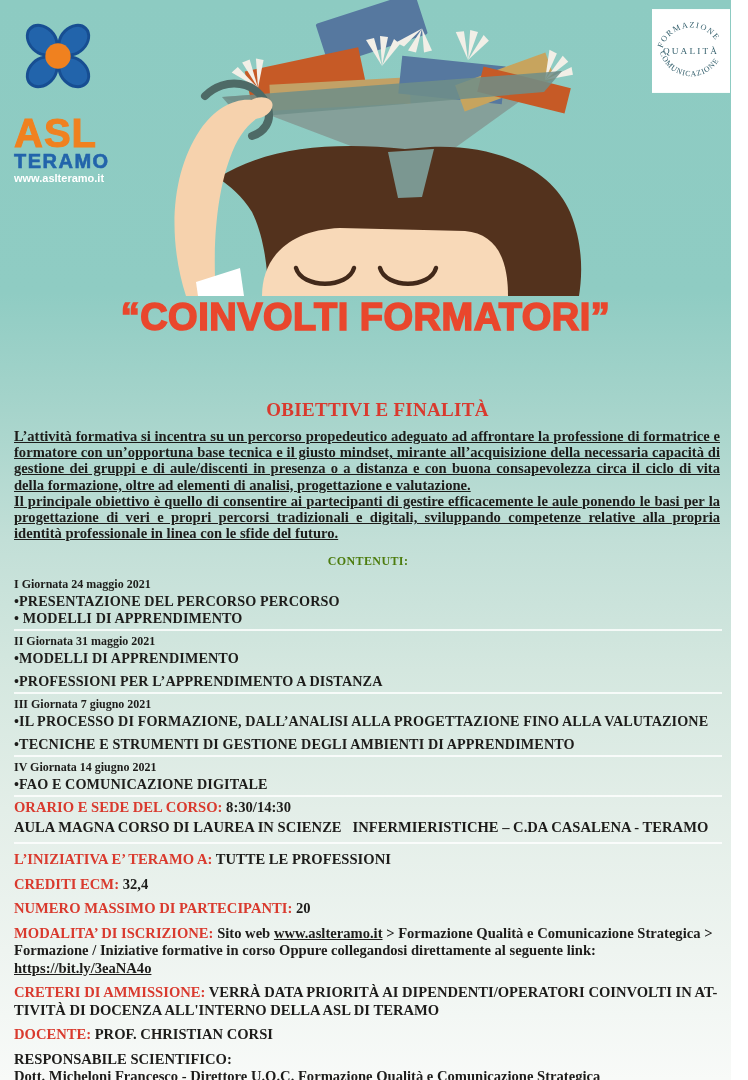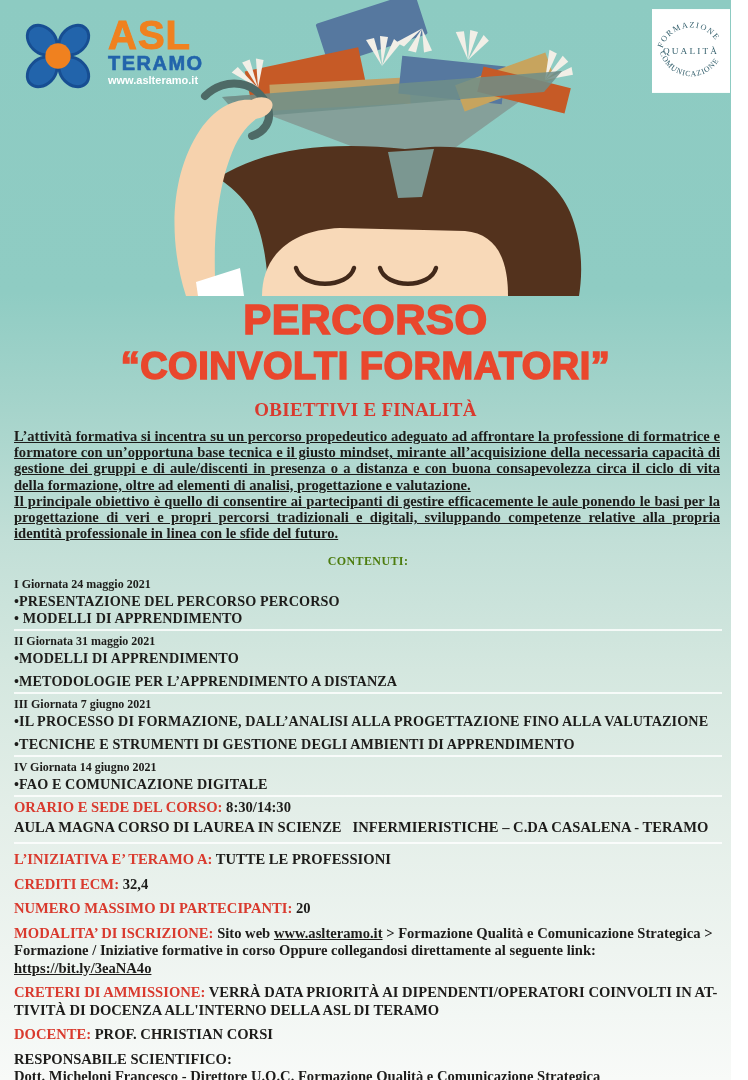--- a/index.html
+++ b/index.html
@@ -2,33 +2,33 @@
 <html><head>
 <meta charset="utf-8">
 <style>
   html,body{margin:0;padding:0;background:#ffffff;}
   .poster{position:relative;width:748px;height:1080px;background:#ffffff;overflow:hidden;
           font-family:"Liberation Serif",serif;}
   .bg{position:absolute;left:0;top:0;width:731px;height:1080px;
       background:linear-gradient(180deg,#8dcbc2 0%,#8fccc3 27%,#a6d4cb 38%,#c2dfd7 50%,
                  #d4e7df 62%,#e3eee8 75%,#eef4f0 88%,#f8faf8 100%);}
   .illu{position:absolute;left:0;top:0;width:731px;height:296px;}
-  .asl-logo{position:absolute;left:14px;top:10px;display:flex;gap:6px;align-items:flex-start;}
+  .asl-logo{position:absolute;left:14px;top:10px;display:flex;gap:6px;align-items:flex-start;flex-direction:column;}
   .asl-text{padding-top:8px;}
   .asl-name{font-family:"Liberation Sans",sans-serif;font-weight:900;font-size:40px;line-height:34px;
             color:#f0811f;letter-spacing:1px;-webkit-text-stroke:1px #f0811f;}
   .asl-city{font-family:"Liberation Sans",sans-serif;font-weight:900;font-size:20px;line-height:22px;
             color:#2264ab;letter-spacing:1.5px;-webkit-text-stroke:.6px #2264ab;}
   .asl-url{font-family:"Liberation Sans",sans-serif;font-weight:700;font-size:11px;line-height:13px;color:#ffffff;}
   .stamp{position:absolute;right:18px;top:8px;}
   .title-block{position:absolute;top:295px;left:0;width:731px;text-align:center;
                font-family:"Liberation Sans",sans-serif;font-weight:900;color:#e9472d;}
   .title-l1{font-size:42px;line-height:49px;letter-spacing:.5px;-webkit-text-stroke:1.6px #e9472d;}
   .title-l2{font-size:38px;line-height:44px;letter-spacing:.5px;-webkit-text-stroke:1.6px #e9472d;}
-  .obj-h{position:absolute;top:399px;left:0;width:731px;text-align:center;
+  .obj-h{position:absolute;top:399px;left:12px;width:731px;text-align:center;
          font-size:19px;font-weight:700;color:#d93a2e;letter-spacing:.3px;}
   .para{position:absolute;top:428px;left:14px;width:706px;font-size:14.6px;line-height:16.2px;
         font-weight:700;color:#1d1c1a;text-align:justify;text-decoration:underline;}
   .flow{position:absolute;top:551px;left:14px;width:708px;color:#1d1c1a;font-weight:700;}
   .c-h{text-align:center;font-size:12px;color:#4d7c0f;letter-spacing:.4px;line-height:20px;margin:0 0 5px 0;}
   .sess-t{font-size:12px;line-height:17px;}
   .item{font-size:14.2px;line-height:17px;letter-spacing:.1px;}
   .gap{margin-top:6px;}
   .rule{border:0;border-top:2px solid rgba(255,255,255,.8);margin:2px 0;}
   .row{font-size:14.6px;line-height:17.5px;margin-top:7px;}
@@ -151,41 +151,40 @@
     <text font-family="Liberation Serif,serif" font-size="8.4" letter-spacing="1.4" fill="#35606d">
       <textPath href="#arcTop" startOffset="2">FORMAZIONE</textPath>
     </text>
     <text x="40" y="46" text-anchor="middle" font-family="Liberation Serif,serif" font-size="9.5" letter-spacing="2.2" fill="#35606d">QUALITÀ</text>
     <text font-family="Liberation Serif,serif" font-size="8" letter-spacing="0.8" fill="#35606d">
       <textPath href="#arcBottom" startOffset="0">COMUNICAZIONE</textPath>
     </text>
   </svg>
 
   <div class="title-block">
-    <div class="title-l1">PERCORSO</div>
     <div class="title-l2">“COINVOLTI FORMATORI”</div>
   </div>
 
   <div class="obj-h">OBIETTIVI E FINALITÀ</div>
   <div class="para">
     <span>L’attività formativa si incentra su un percorso propedeutico adeguato ad affrontare la professione di formatrice e formatore con un’opportuna base tecnica e il giusto mindset, mirante all’acquisizione della necessaria capacità di gestione dei gruppi e di aule/discenti in presenza o a distanza e con buona consapevolezza circa il ciclo di vita della formazione, oltre ad elementi di analisi, progettazione e valutazione.</span><br>
     <span>Il principale obiettivo è quello di consentire ai partecipanti di gestire efficacemente le aule ponendo le basi per la progettazione di veri e propri percorsi tradizionali e digitali, sviluppando competenze relative alla propria identità professionale in linea con le sfide del futuro.</span>
   </div>
 
   <div class="flow">
     <div class="c-h">CONTENUTI:</div>
 
     <div class="sess-t">I Giornata 24 maggio 2021</div>
     <div class="item">•PRESENTAZIONE DEL PERCORSO PERCORSO</div>
     <div class="item">• MODELLI DI APPRENDIMENTO</div>
     <div class="rule"></div>
 
     <div class="sess-t">II Giornata 31 maggio 2021</div>
     <div class="item">•MODELLI DI APPRENDIMENTO</div>
-    <div class="item gap">•METODOLOGIE PER L’APPRENDIMENTO A DISTANZA</div>
+    <div class="item gap">•PROFESSIONI PER L’APPRENDIMENTO A DISTANZA</div>
     <div class="rule"></div>
 
     <div class="sess-t">III Giornata 7 giugno 2021</div>
     <div class="item">•IL PROCESSO DI FORMAZIONE, DALL’ANALISI ALLA PROGETTAZIONE FINO ALLA VALUTAZIONE</div>
     <div class="item gap">•TECNICHE E STRUMENTI DI GESTIONE DEGLI AMBIENTI DI APPRENDIMENTO</div>
     <div class="rule"></div>
 
     <div class="sess-t">IV Giornata 14 giugno 2021</div>
     <div class="item">•FAO E COMUNICAZIONE DIGITALE</div>
     <div class="rule"></div>

